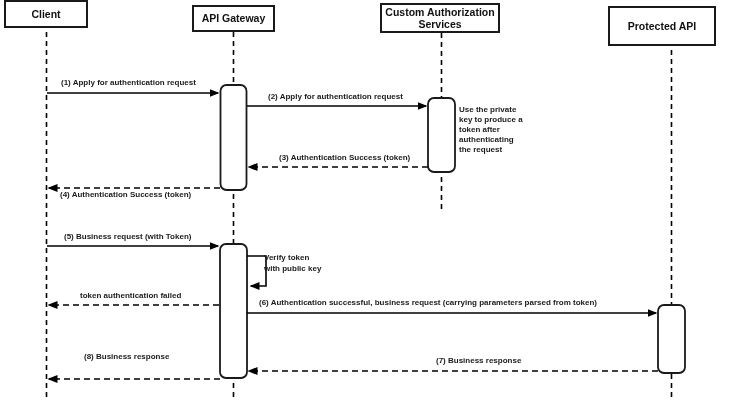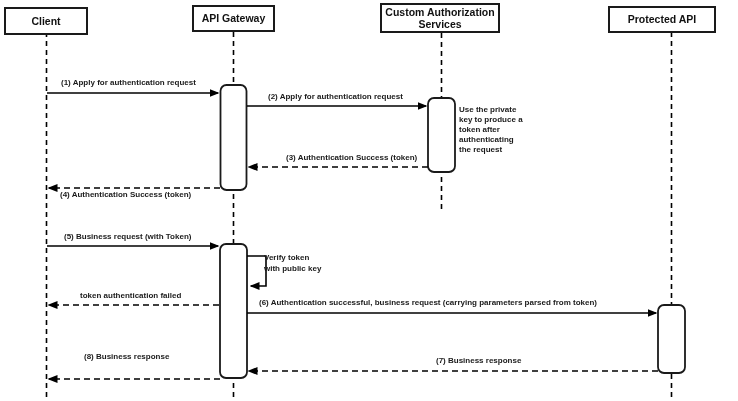--- a/index.html
+++ b/index.html
@@ -64,36 +64,36 @@
     <line x1="428" y1="167" x2="249" y2="167" stroke="#000" stroke-width="1.6" stroke-dasharray="6 4" marker-end="url(#ah)"></line>
     <line x1="220" y1="188" x2="49" y2="188" stroke="#000" stroke-width="1.6" stroke-dasharray="6 4" marker-end="url(#ah)"></line>
     <line x1="47" y1="246" x2="218" y2="246" stroke="#000" stroke-width="1.6" marker-end="url(#ah)"></line>
     <path d="M247,256 L266,256 L266,286 L251,286" fill="none" stroke="#000" stroke-width="1.6" marker-end="url(#ah)"></path>
     <line x1="219" y1="305" x2="49" y2="305" stroke="#000" stroke-width="1.6" stroke-dasharray="6 4" marker-end="url(#ah)"></line>
     <line x1="247" y1="313" x2="656" y2="313" stroke="#000" stroke-width="1.6" marker-end="url(#ah)"></line>
     <line x1="658" y1="371" x2="249" y2="371" stroke="#000" stroke-width="1.6" stroke-dasharray="6 4" marker-end="url(#ah)"></line>
     <line x1="220" y1="379" x2="49" y2="379" stroke="#000" stroke-width="1.6" stroke-dasharray="6 4" marker-end="url(#ah)"></line>
   </svg>
 
-  <div class="actor" style="left:4px;top:7px;width:84px;height:28px;">
+  <div class="actor" style="left:4px;top:0;width:84px;height:28px;">
     <span>Client</span>
   </div>
   <div class="actor" style="left:192px;top:5px;width:83px;height:27px;">
     <span>API Gateway</span>
   </div>
   <div class="actor" style="left:380px;top:3px;width:120px;height:30px;">
     <span>Custom Authorization Services</span>
   </div>
-  <div class="actor" style="left:608px;top:6px;width:108px;height:27px;">
+  <div class="actor" style="left:608px;top:6px;width:108px;height:40px;">
     <span>Protected API</span>
   </div>
 
   <div class="msg" style="left:61px;top:78px;">(1) Apply for authentication request</div>
   <div class="msg" style="left:268px;top:92px;">(2) Apply for authentication request</div>
-  <div class="msg" style="left:286px;top:153px;">(3) Authentication Success (token)</div>
+  <div class="msg" style="left:279px;top:153px;">(3) Authentication Success (token)</div>
   <div class="msg" style="left:60px;top:190px;">(4) Authentication Success (token)</div>
   <div class="msg" style="left:64px;top:232px;">(5) Business request (with Token)</div>
   <div class="msg multiline" style="left:264px;top:253px;">Verify token
 with public key</div>
   <div class="msg" style="left:80px;top:291px;text-align:right;">token authentication failed</div>
   <div class="msg" style="left:259px;top:298px;">(6) Authentication successful, business request (carrying parameters parsed from token)</div>
   <div class="msg" style="left:404px;top:356px;padding-left:32px;">(7) Business response</div>
   <div class="msg" style="left:84px;top:352px;">(8) Business response</div>
 
   <div class="msg multiline" style="left:459px;top:105px;line-height:10px;">Use the private

